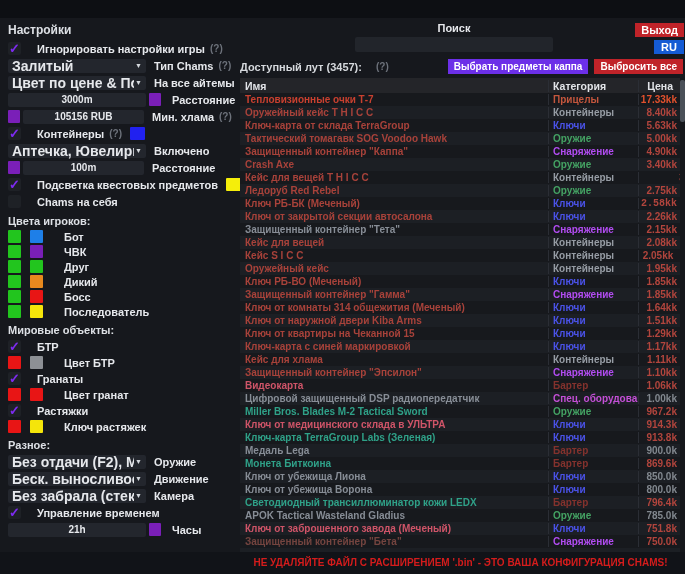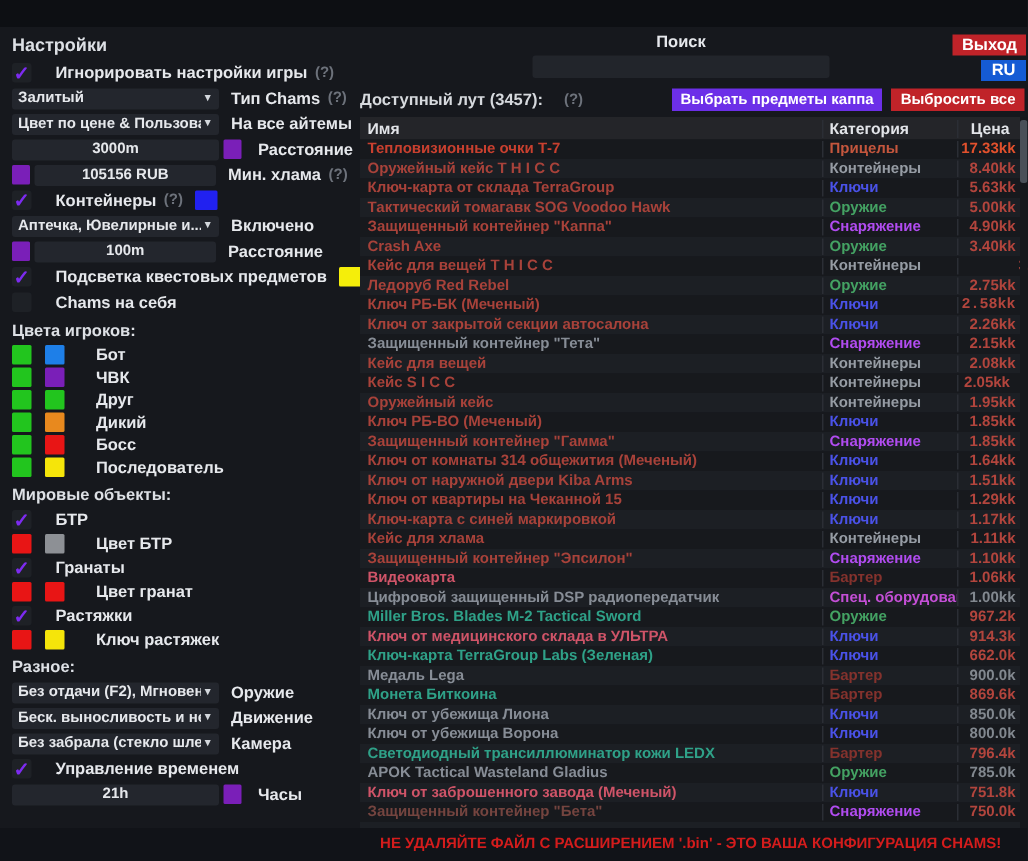--- a/index.html
+++ b/index.html
@@ -16,21 +16,21 @@
   
   .left{position:absolute;left:8px;top:20px;width:230px;}
   .lp-title{height:20px;font-size:12px;font-weight:700;color:#dde0e5;display:flex;align-items:center;}
   .lp-row{display:flex;align-items:center;height:17px;font-size:11px;font-weight:700;}
   .lp-row.dual{height:15px;}
   .lp-header{height:17px;margin-top:2px;font-size:11px;font-weight:700;display:flex;align-items:center;color:#dde0e5;}
   .cb{width:13px;height:13px;background:#1e2126;border-radius:2px;margin-right:8px;flex:none;
       display:flex;align-items:center;justify-content:center;color:#7d2bf0;font-size:13px;font-weight:900;line-height:1;}
   .select{width:138px;height:14px;background:#23262d;border-radius:2px;flex:none;
       display:flex;align-items:center;justify-content:space-between;padding:0 4px;box-sizing:border-box;}
-  .sel-text{font-size:10px;font-weight:700;white-space:nowrap;overflow:hidden;max-width:122px;}
+  .sel-text{font-size:14px;font-weight:700;white-space:nowrap;overflow:hidden;max-width:122px;}
   .caret{font-size:7px;color:#d4d8dd;flex:none;}
   .inputbox{width:138px;height:14px;background:#23262d;border-radius:2px;flex:none;
       display:flex;align-items:center;justify-content:center;font-size:10px;font-weight:700;}
   .inputbox.sm{width:121px;}
   .sw{width:12px;height:13px;flex:none;margin:0 3px;border-radius:1px;}
   .sw.big{width:15px;margin-left:8px;}
   .psw{width:13px;height:13px;flex:none;margin-right:9px;border-radius:1px;}
   .lbl{margin-left:8px;white-space:nowrap;}
   .lbl2{margin-left:12px;white-space:nowrap;}
   .hint{color:#6d727b;margin-left:5px;font-size:10px;font-weight:700;}
@@ -369,21 +369,21 @@
         <span class="c-price" style="color: rgb(178, 69, 61);">967.2k</span>
       </div>
       <div class="t-row odd">
         <span class="c-name" style="color: rgb(207, 84, 104);">Ключ от медицинского склада в УЛЬТРА</span>
         <span class="c-cat" style="color: rgb(74, 82, 232);">Ключи</span>
         <span class="c-price" style="color: rgb(178, 69, 61);">914.3k</span>
       </div>
       <div class="t-row even">
         <span class="c-name" style="color: rgb(47, 161, 136);">Ключ-карта TerraGroup Labs (Зеленая)</span>
         <span class="c-cat" style="color: rgb(74, 82, 232);">Ключи</span>
-        <span class="c-price" style="color: rgb(178, 69, 61);">662.0k</span>
+        <span class="c-price" style="color: rgb(178, 69, 61);">913.8k</span>
       </div>
       <div class="t-row odd">
         <span class="c-name" style="color: rgb(135, 141, 150);">Медаль Lega</span>
         <span class="c-cat" style="color: rgb(132, 50, 45);">Бартер</span>
         <span class="c-price" style="color: rgb(130, 136, 143);">900.0k</span>
       </div>
       <div class="t-row even">
         <span class="c-name" style="color: rgb(47, 161, 136);">Монета Биткоина</span>
         <span class="c-cat" style="color: rgb(132, 50, 45);">Бартер</span>
         <span class="c-price" style="color: rgb(178, 69, 61);">869.6k</span>

